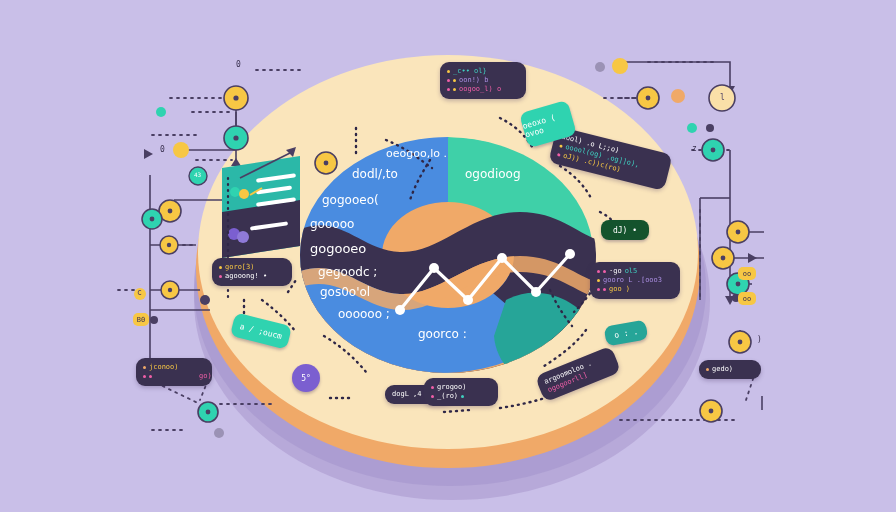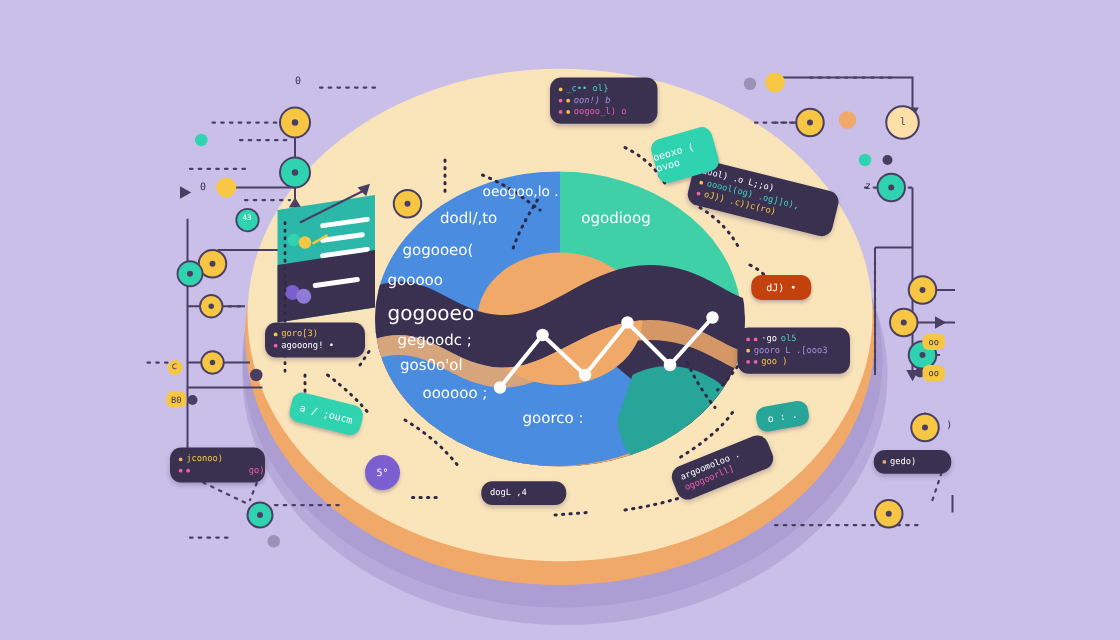--- a/index.html
+++ b/index.html
@@ -255,36 +255,36 @@
     </g>
 
   </svg>
 
   <div class="abs" style="left:300px;top:145px;width:300px;height:190px;pointer-events:none;">
     <div style="position:absolute;left:86px;top:2px;color:#fff;font-family:'DejaVu Sans',sans-serif;font-size:11px;">oeogoo,lo .</div>
     <div style="position:absolute;left:165px;top:22px;color:#fff;font-family:'DejaVu Sans',sans-serif;font-size:12px;">ogodioog</div>
     <div style="position:absolute;left:52px;top:22px;color:#fff;font-family:'DejaVu Sans',sans-serif;font-size:12px;">dodl/,to</div>
     <div style="position:absolute;left:22px;top:48px;color:#fff;font-family:'DejaVu Sans',sans-serif;font-size:12px;">gogooeo(</div>
     <div style="position:absolute;left:10px;top:72px;color:#fff;font-family:'DejaVu Sans',sans-serif;font-size:12px;">gooooo</div>
-    <div style="position:absolute;left:10px;top:96px;color:#fff;font-family:'DejaVu Sans',sans-serif;font-size:16px;">gogooeo</div>
+    <div style="position:absolute;left:10px;top:96px;color:#fff;font-family:'DejaVu Sans',sans-serif;font-size:13px;">gogooeo</div>
     <div style="position:absolute;left:18px;top:120px;color:#fff;font-family:'DejaVu Sans',sans-serif;font-size:12px;">gegoodc ;</div>
     <div style="position:absolute;left:20px;top:140px;color:#fff;font-family:'DejaVu Sans',sans-serif;font-size:12px;">gos0o'ol</div>
     <div style="position:absolute;left:38px;top:162px;color:#fff;font-family:'DejaVu Sans',sans-serif;font-size:12px;">oooooo ;</div>
     <div style="position:absolute;left:118px;top:182px;color:#fff;font-family:'DejaVu Sans',sans-serif;font-size:12px;">goorco :</div>
   </div>
 
   <div class="card" style="left:440px;top:62px;width:72px;">
       <div class="ln">
         <span class="dot" style="background: rgb(247, 199, 68);"></span>
         <span style="color: rgb(63, 208, 192);">_c•• ol}</span>
       </div>
       <div class="ln">
         <span class="dot" style="background: rgb(240, 95, 168);"></span>
         <span class="dot" style="background: rgb(247, 199, 68);"></span>
-        <span style="color: rgb(169, 141, 224); font-style: italic;">oon!) b</span>
+        <span style="color: rgb(169, 141, 224);">oon!) b</span>
       </div>
       <div class="ln">
         <span class="dot" style="background: rgb(240, 95, 168);"></span>
         <span class="dot" style="background: rgb(247, 199, 68);"></span>
         <span style="color: rgb(240, 95, 168);">oogoo_l) o</span>
       </div>
     </div>
   <div class="card" style="left:551px;top:140px;width:105px;transform:rotate(14deg);">
       <div class="ln">
         <span style="color: rgb(255, 255, 255);">dool) .o L;;o)</span>
@@ -317,20 +317,31 @@
         <span class="dot" style="background: rgb(240, 95, 168);"></span>
         <span class="dot" style="background: rgb(240, 95, 168);"></span>
         <span style="color: rgb(240, 95, 168); padding-left: 44px;">go)</span>
       </div>
     </div>
   <div class="card" style="left:353px;top:385px;width:54px;margin-left:32px;">
       <div class="ln">
         <span style="color: rgb(255, 255, 255);">dogL ,4</span>
       </div>
     </div>
+  <div class="card" style="left:424px;top:378px;width:60px;">
+      <div class="ln">
+        <span class="dot" style="background: rgb(240, 95, 168);"></span>
+        <span style="color: rgb(255, 255, 255);">grogoo)</span>
+      </div>
+      <div class="ln">
+        <span class="dot" style="background: rgb(240, 95, 168);"></span>
+        <span style="color: rgb(255, 255, 255);">_(ro)</span>
+        <span class="dot" style="background: rgb(63, 208, 192);"></span>
+      </div>
+    </div>
   <div class="card" style="left:590px;top:262px;width:76px;">
       <div class="ln">
         <span class="dot" style="background: rgb(240, 95, 168);"></span>
         <span class="dot" style="background: rgb(240, 95, 168);"></span>
         <span style="color: rgb(255, 255, 255);">·go</span>
         <span style="color: rgb(63, 208, 192);">ol5</span>
       </div>
       <div class="ln">
         <span class="dot" style="background: rgb(247, 199, 68);"></span>
         <span style="color: rgb(169, 141, 224);">gooro L .[ooo3</span>
@@ -352,21 +363,21 @@
   <div class="card" style="left:699px;top:360px;width:48px;">
       <div class="ln">
         <span class="dot" style="background: rgb(240, 169, 104);"></span>
         <span style="color: rgb(255, 255, 255);">gedo)</span>
       </div>
     </div>
 
   <div class="pill" style="left:523px;top:106px;width:50px;height:36px;background:#2fd3b0;transform:rotate(-16deg);">
       <span>oeoxo ( ovoo</span>
     </div>
-  <div class="pill" style="left:601px;top:220px;width:48px;height:20px;background:#c2410c;">
+  <div class="pill" style="left:601px;top:220px;width:48px;height:20px;background:#14532d;">
       <span>dJ) •</span>
     </div>
   <div class="pill" style="left:232px;top:319px;width:58px;height:24px;background:#2fd3b0;transform:rotate(14deg);">
       <span>a / ;oucm</span>
     </div>
   <div class="pill" style="left:605px;top:323px;width:42px;height:20px;background:#26a598;transform:rotate(-10deg);">
       <span>o : .</span>
     </div>
   <div class="pill" style="left:292px;top:364px;width:28px;height:28px;border-radius:50%;background:#7b5fd0;">
       <span>5°</span>

